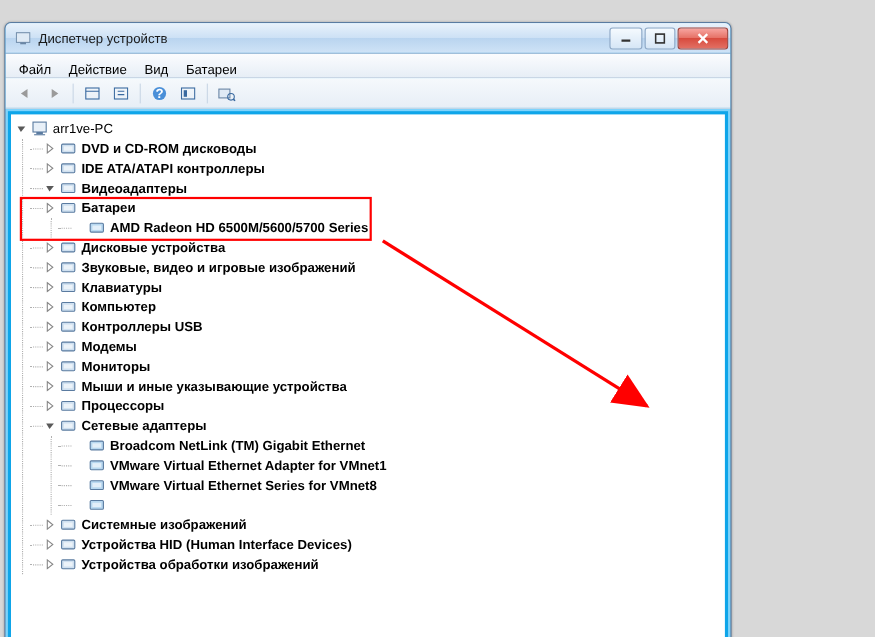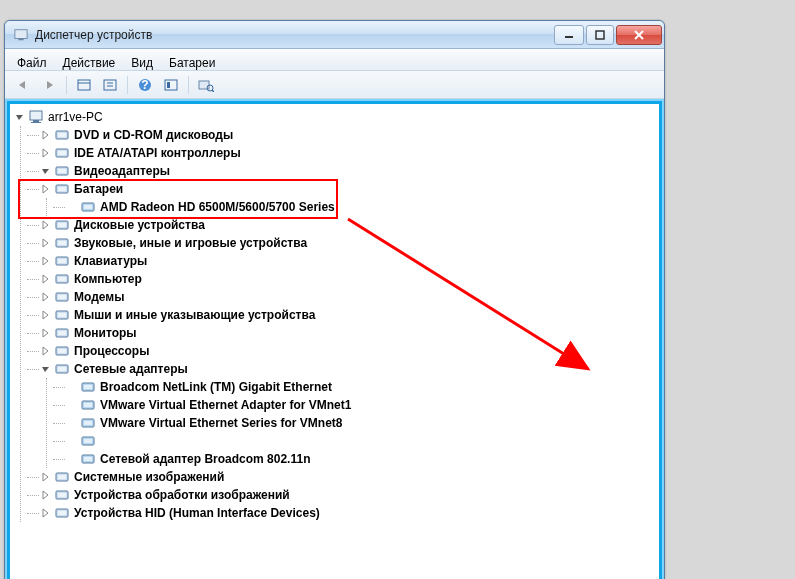--- a/index.html
+++ b/index.html
@@ -233,21 +233,21 @@
               <svg width="10" height="10">
                 <path d="M2 1 L7 5 L2 9 Z" fill="none" stroke="#888"></path>
               </svg>
             </span>
             <span class="node-icon">
               <svg width="16" height="16">
                 <rect x="2" y="4" width="12" height="8" rx="1" fill="#cfe0f0" stroke="#5a7ba0"></rect>
                 <rect x="4" y="6" width="8" height="4" fill="#fff" opacity=".6"></rect>
               </svg>
             </span>
-            <span class="node-label">Звуковые, иные и игровые устройства</span>
+            <span class="node-label">Звуковые, видео и игровые изображений</span>
           </div>
           <div class="node leaf-line" id="cat-6">
             <span class="expander">
               <svg width="10" height="10">
                 <path d="M2 1 L7 5 L2 9 Z" fill="none" stroke="#888"></path>
               </svg>
             </span>
             <span class="node-icon">
               <svg width="16" height="16">
                 <rect x="2" y="4" width="12" height="8" rx="1" fill="#cfe0f0" stroke="#5a7ba0"></rect>
@@ -263,61 +263,75 @@
               </svg>
             </span>
             <span class="node-icon">
               <svg width="16" height="16">
                 <rect x="2" y="4" width="12" height="8" rx="1" fill="#cfe0f0" stroke="#5a7ba0"></rect>
                 <rect x="4" y="6" width="8" height="4" fill="#fff" opacity=".6"></rect>
               </svg>
             </span>
             <span class="node-label">Компьютер</span>
           </div>
+          <div class="node leaf-line" id="cat-8">
+            <span class="expander">
+              <svg width="10" height="10">
+                <path d="M2 1 L7 5 L2 9 Z" fill="none" stroke="#888"></path>
+              </svg>
+            </span>
+            <span class="node-icon">
+              <svg width="16" height="16">
+                <rect x="2" y="4" width="12" height="8" rx="1" fill="#cfe0f0" stroke="#5a7ba0"></rect>
+                <rect x="4" y="6" width="8" height="4" fill="#fff" opacity=".6"></rect>
+              </svg>
+            </span>
+            <span class="node-label">Контроллеры USB</span>
+          </div>
           <div class="node leaf-line" id="cat-9">
             <span class="expander">
               <svg width="10" height="10">
                 <path d="M2 1 L7 5 L2 9 Z" fill="none" stroke="#888"></path>
               </svg>
             </span>
             <span class="node-icon">
               <svg width="16" height="16">
                 <rect x="2" y="4" width="12" height="8" rx="1" fill="#cfe0f0" stroke="#5a7ba0"></rect>
                 <rect x="4" y="6" width="8" height="4" fill="#fff" opacity=".6"></rect>
               </svg>
             </span>
             <span class="node-label">Модемы</span>
           </div>
+          <div class="node leaf-line" id="cat-10">
+            <span class="expander">
+              <svg width="10" height="10">
+                <path d="M2 1 L7 5 L2 9 Z" fill="none" stroke="#888"></path>
+              </svg>
+            </span>
+            <span class="node-icon">
+              <svg width="16" height="16">
+                <rect x="2" y="4" width="12" height="8" rx="1" fill="#cfe0f0" stroke="#5a7ba0"></rect>
+                <rect x="4" y="6" width="8" height="4" fill="#fff" opacity=".6"></rect>
+              </svg>
+            </span>
+            <span class="node-label">Мониторы</span>
+          </div>
           <div class="node leaf-line" id="cat-11">
             <span class="expander">
               <svg width="10" height="10">
                 <path d="M2 1 L7 5 L2 9 Z" fill="none" stroke="#888"></path>
               </svg>
             </span>
             <span class="node-icon">
               <svg width="16" height="16">
                 <rect x="2" y="4" width="12" height="8" rx="1" fill="#cfe0f0" stroke="#5a7ba0"></rect>
                 <rect x="4" y="6" width="8" height="4" fill="#fff" opacity=".6"></rect>
               </svg>
             </span>
             <span class="node-label">Мыши и иные указывающие устройства</span>
-          </div>
-          <div class="node leaf-line" id="cat-10">
-            <span class="expander">
-              <svg width="10" height="10">
-                <path d="M2 1 L7 5 L2 9 Z" fill="none" stroke="#888"></path>
-              </svg>
-            </span>
-            <span class="node-icon">
-              <svg width="16" height="16">
-                <rect x="2" y="4" width="12" height="8" rx="1" fill="#cfe0f0" stroke="#5a7ba0"></rect>
-                <rect x="4" y="6" width="8" height="4" fill="#fff" opacity=".6"></rect>
-              </svg>
-            </span>
-            <span class="node-label">Мониторы</span>
           </div>
           <div class="node leaf-line" id="cat-12">
             <span class="expander">
               <svg width="10" height="10">
                 <path d="M2 1 L7 5 L2 9 Z" fill="none" stroke="#888"></path>
               </svg>
             </span>
             <span class="node-icon">
               <svg width="16" height="16">
                 <rect x="2" y="4" width="12" height="8" rx="1" fill="#cfe0f0" stroke="#5a7ba0"></rect>
@@ -373,72 +387,62 @@
             </div>
             <div class="node leaf-line">
               <span class="expander"></span>
               <span class="node-icon">
                 <svg width="16" height="16">
                   <rect x="2" y="4" width="12" height="8" rx="1" fill="#b8d8f0" stroke="#5a7ba0"></rect>
                   <rect x="4" y="6" width="8" height="4" fill="#fff" opacity=".6"></rect>
                 </svg>
               </span>
             </div>
-            <div class="node leaf-line">
-              <span class="expander"></span>
-              <span class="node-icon">
-                <svg width="16" height="16">
-                  <rect x="2" y="4" width="12" height="8" rx="1" fill="#b8d8f0" stroke="#5a7ba0"></rect>
-                  <rect x="4" y="6" width="8" height="4" fill="#fff" opacity=".6"></rect>
-                </svg>
-              </span>
-              <span class="node-label">Сетевой адаптер Broadcom 802.11n</span>
-            </div>
           </div>
           <div class="node leaf-line" id="cat-14">
             <span class="expander">
               <svg width="10" height="10">
                 <path d="M2 1 L7 5 L2 9 Z" fill="none" stroke="#888"></path>
               </svg>
             </span>
             <span class="node-icon">
               <svg width="16" height="16">
                 <rect x="2" y="4" width="12" height="8" rx="1" fill="#cfe0f0" stroke="#5a7ba0"></rect>
                 <rect x="4" y="6" width="8" height="4" fill="#fff" opacity=".6"></rect>
               </svg>
             </span>
             <span class="node-label">Системные изображений</span>
           </div>
+          <div class="node leaf-line" id="cat-15">
+            <span class="expander">
+              <svg width="10" height="10">
+                <path d="M2 1 L7 5 L2 9 Z" fill="none" stroke="#888"></path>
+              </svg>
+            </span>
+            <span class="node-icon">
+              <svg width="16" height="16">
+                <rect x="2" y="4" width="12" height="8" rx="1" fill="#cfe0f0" stroke="#5a7ba0"></rect>
+                <rect x="4" y="6" width="8" height="4" fill="#fff" opacity=".6"></rect>
+              </svg>
+            </span>
+            <span class="node-label">Устройства HID (Human Interface Devices)</span>
+          </div>
           <div class="node leaf-line" id="cat-16">
             <span class="expander">
               <svg width="10" height="10">
                 <path d="M2 1 L7 5 L2 9 Z" fill="none" stroke="#888"></path>
               </svg>
             </span>
             <span class="node-icon">
               <svg width="16" height="16">
                 <rect x="2" y="4" width="12" height="8" rx="1" fill="#cfe0f0" stroke="#5a7ba0"></rect>
                 <rect x="4" y="6" width="8" height="4" fill="#fff" opacity=".6"></rect>
               </svg>
             </span>
             <span class="node-label">Устройства обработки изображений</span>
-          </div>
-          <div class="node leaf-line" id="cat-15">
-            <span class="expander">
-              <svg width="10" height="10">
-                <path d="M2 1 L7 5 L2 9 Z" fill="none" stroke="#888"></path>
-              </svg>
-            </span>
-            <span class="node-icon">
-              <svg width="16" height="16">
-                <rect x="2" y="4" width="12" height="8" rx="1" fill="#cfe0f0" stroke="#5a7ba0"></rect>
-                <rect x="4" y="6" width="8" height="4" fill="#fff" opacity=".6"></rect>
-              </svg>
-            </span>
-            <span class="node-label">Устройства HID (Human Interface Devices)</span>
           </div>
         </div>
       </div>
 
     <div class="highlight-box" id="hl-box" style="left: 8px; top: 75px; width: 320px; height: 40px;"></div>
     <svg class="arrow-svg" id="arrow" width="280" height="200" style="left: 318px; top: 95px;">
       <defs>
           <marker id="ah" markerWidth="12" markerHeight="12" refX="2" refY="6" orient="auto">
             <path d="M12 1 L1 6 L12 11 Z" fill="#ff0000"></path>
           </marker>

